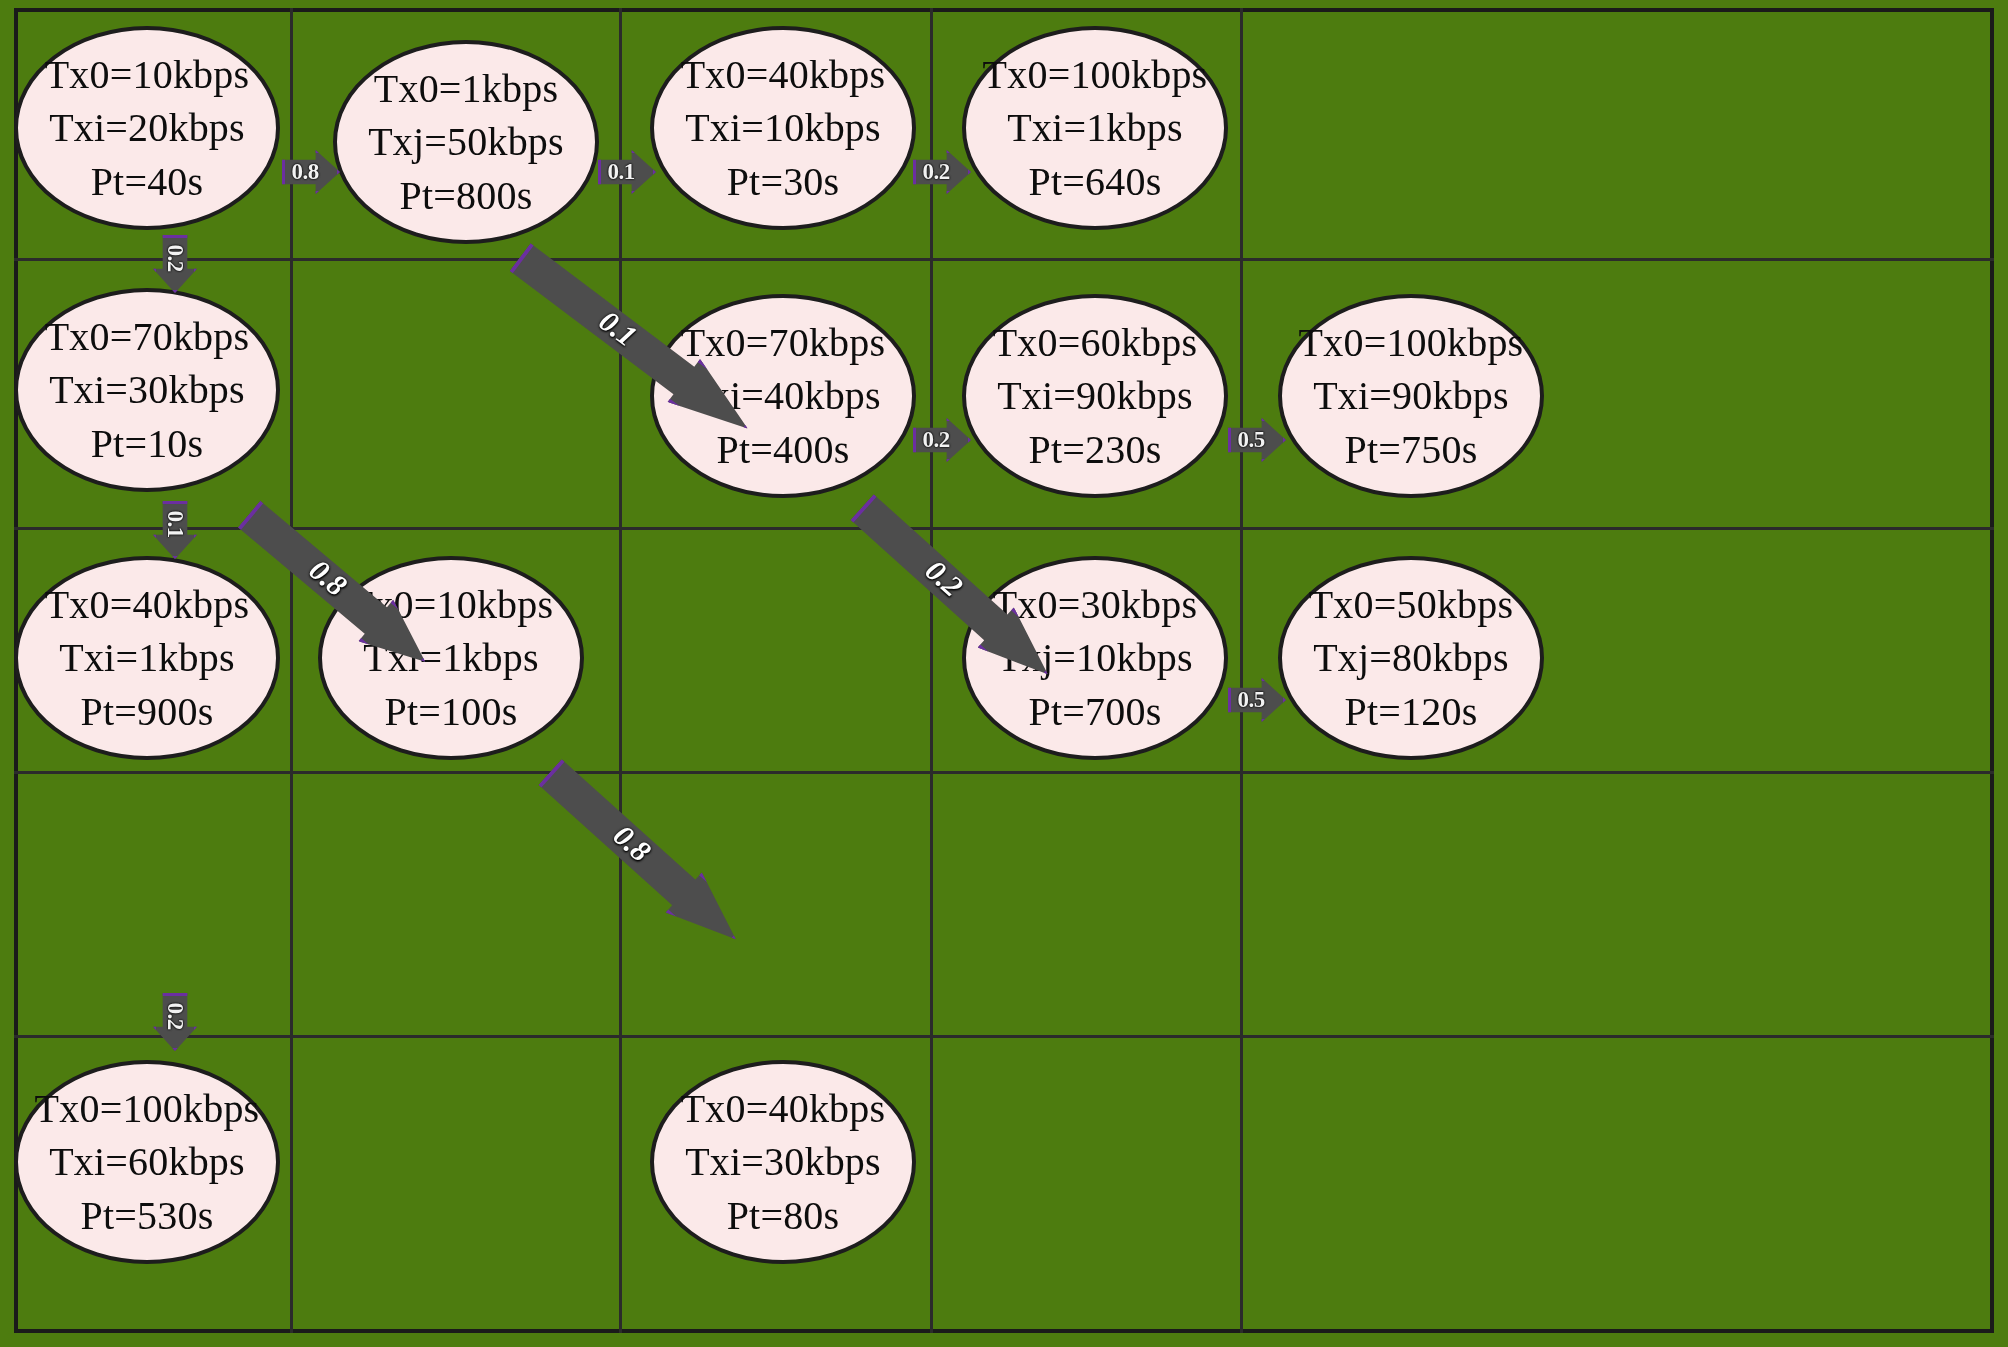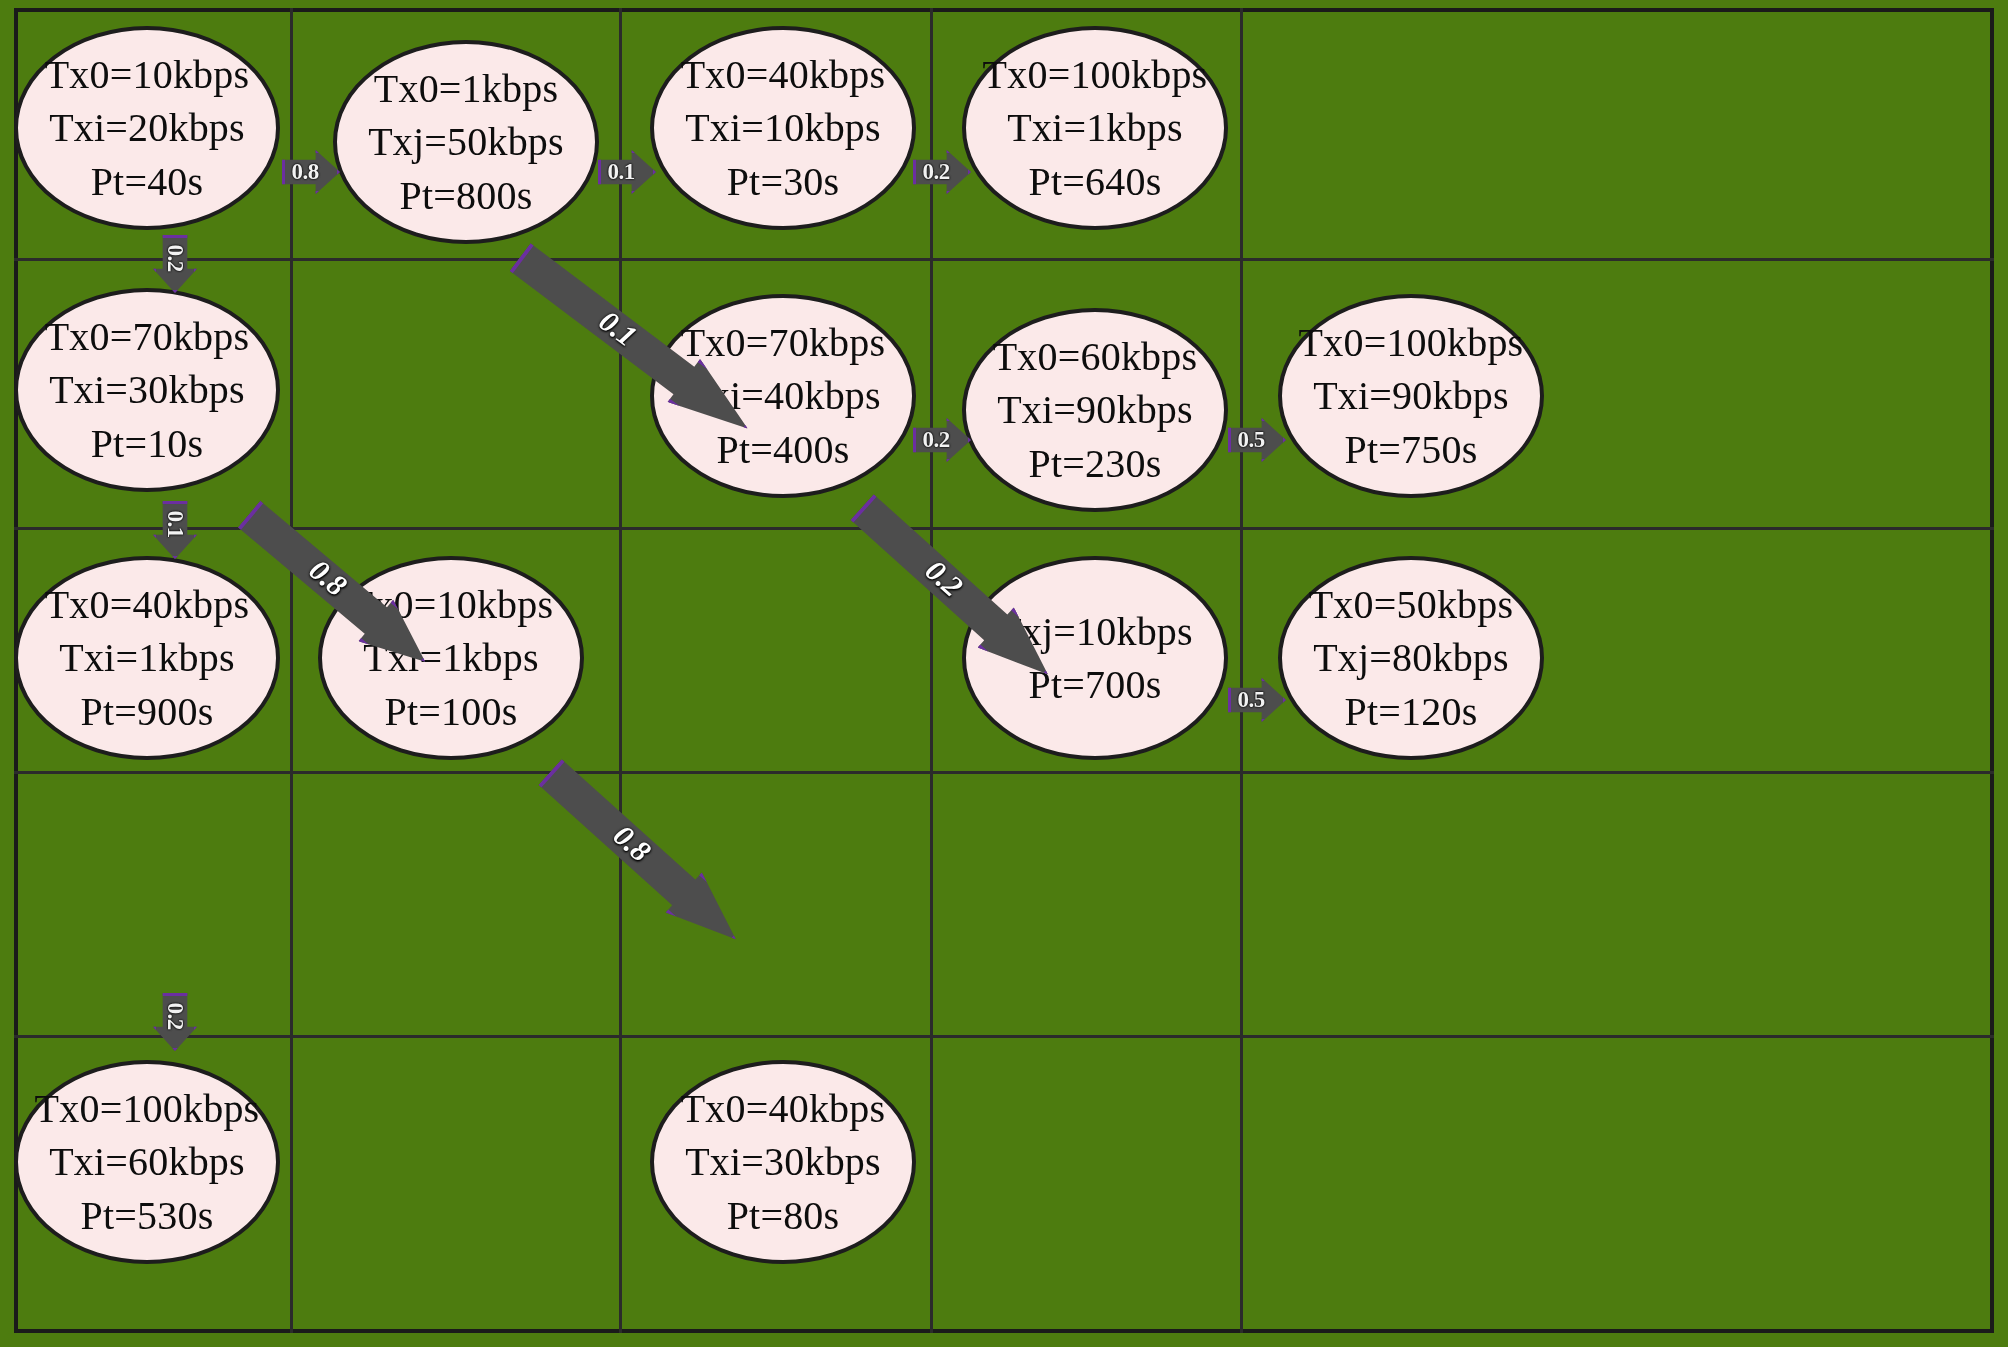--- a/index.html
+++ b/index.html
@@ -162,21 +162,21 @@
     <span class="line">Txi=30kbps</span>
     <span class="line">Pt=10s</span>
   </div>
 
   <div class="node" style="left:650px; top:294px; width:266px; height:204px;">
     <span class="line">Tx0=70kbps</span>
     <span class="line">Txi=40kbps</span>
     <span class="line">Pt=400s</span>
   </div>
 
-  <div class="node" style="left:962px; top:308px; width:266px; height:204px;font-family:Liberation Serif, serif;">
+  <div class="node" style="left:962px; top:294px; width:266px; height:204px;font-family:Liberation Serif, serif;">
     <span class="line">Tx0=60kbps</span>
     <span class="line">Txi=90kbps</span>
     <span class="line">Pt=230s</span>
   </div>
 
   <div class="node" style="left:1278px; top:294px; width:266px; height:204px;">
     <span class="line">Tx0=100kbps</span>
     <span class="line">Txi=90kbps</span>
     <span class="line">Pt=750s</span>
   </div>
@@ -187,20 +187,21 @@
     <span class="line">Pt=900s</span>
   </div>
 
   <div class="node" style="left:318px; top:556px; width:266px; height:204px;">
     <span class="line">Tx0=10kbps</span>
     <span class="line">Txi=1kbps</span>
     <span class="line">Pt=100s</span>
   </div>
 
   <div class="node" style="left:962px; top:556px; width:266px; height:204px;">
+    <span class="line">Tx0=30kbps</span>
     <span class="line">Txj=10kbps</span>
     <span class="line">Pt=700s</span>
   </div>
 
   <div class="node" style="left:1278px; top:556px; width:266px; height:204px;">
     <span class="line">Tx0=50kbps</span>
     <span class="line">Txj=80kbps</span>
     <span class="line">Pt=120s</span>
   </div>
 

